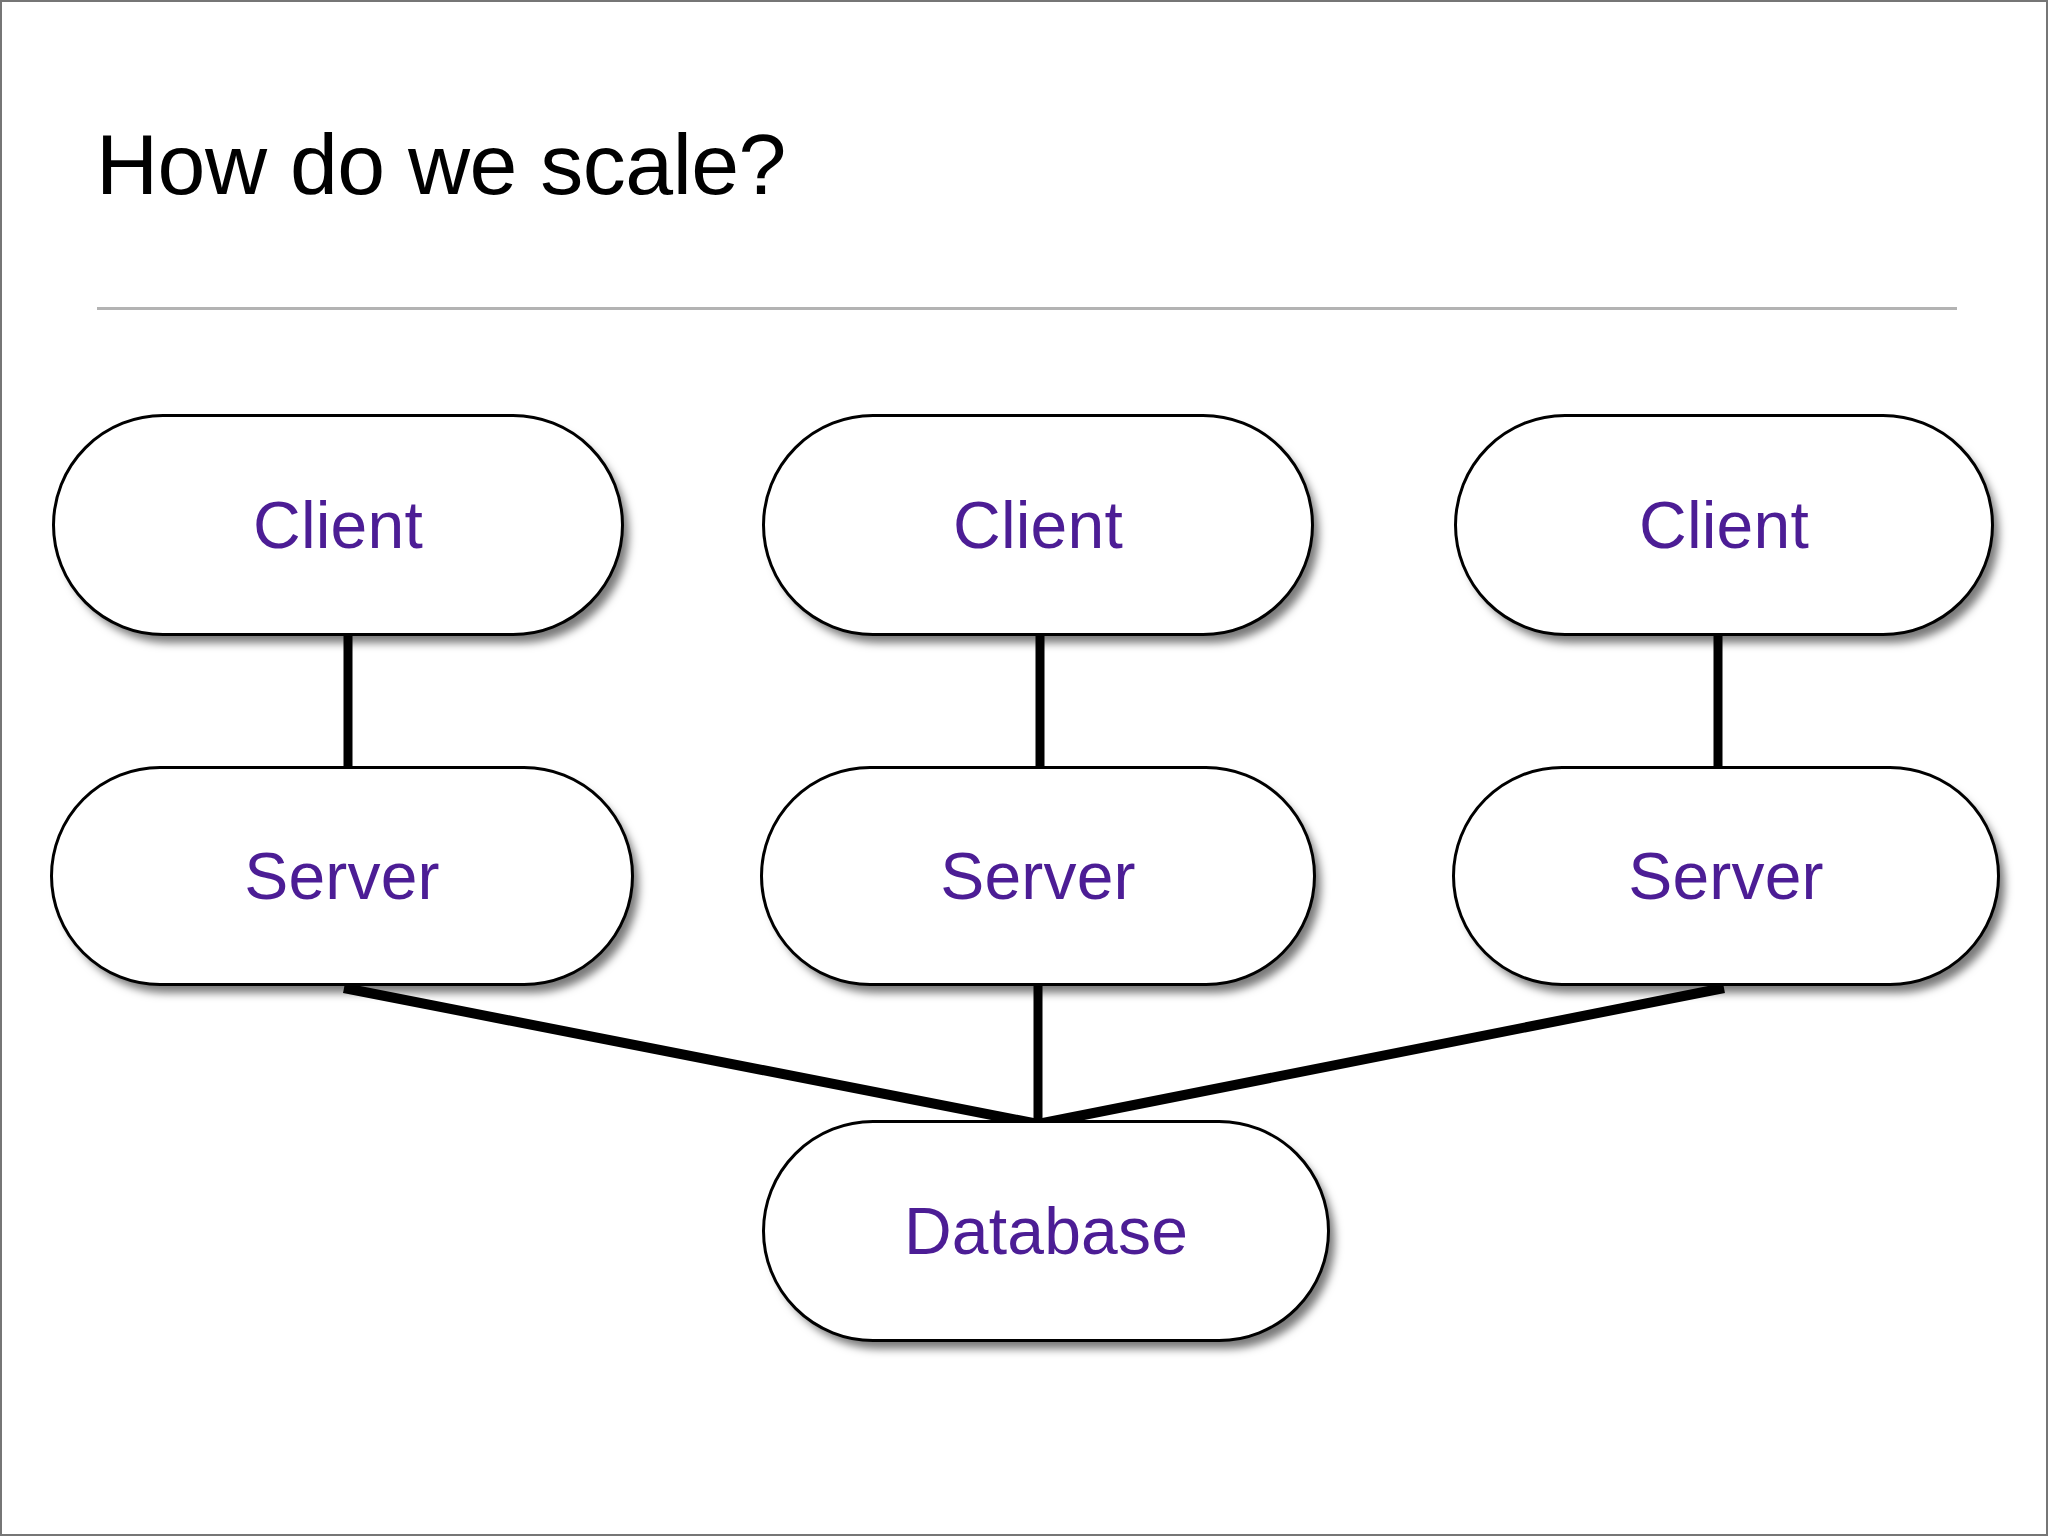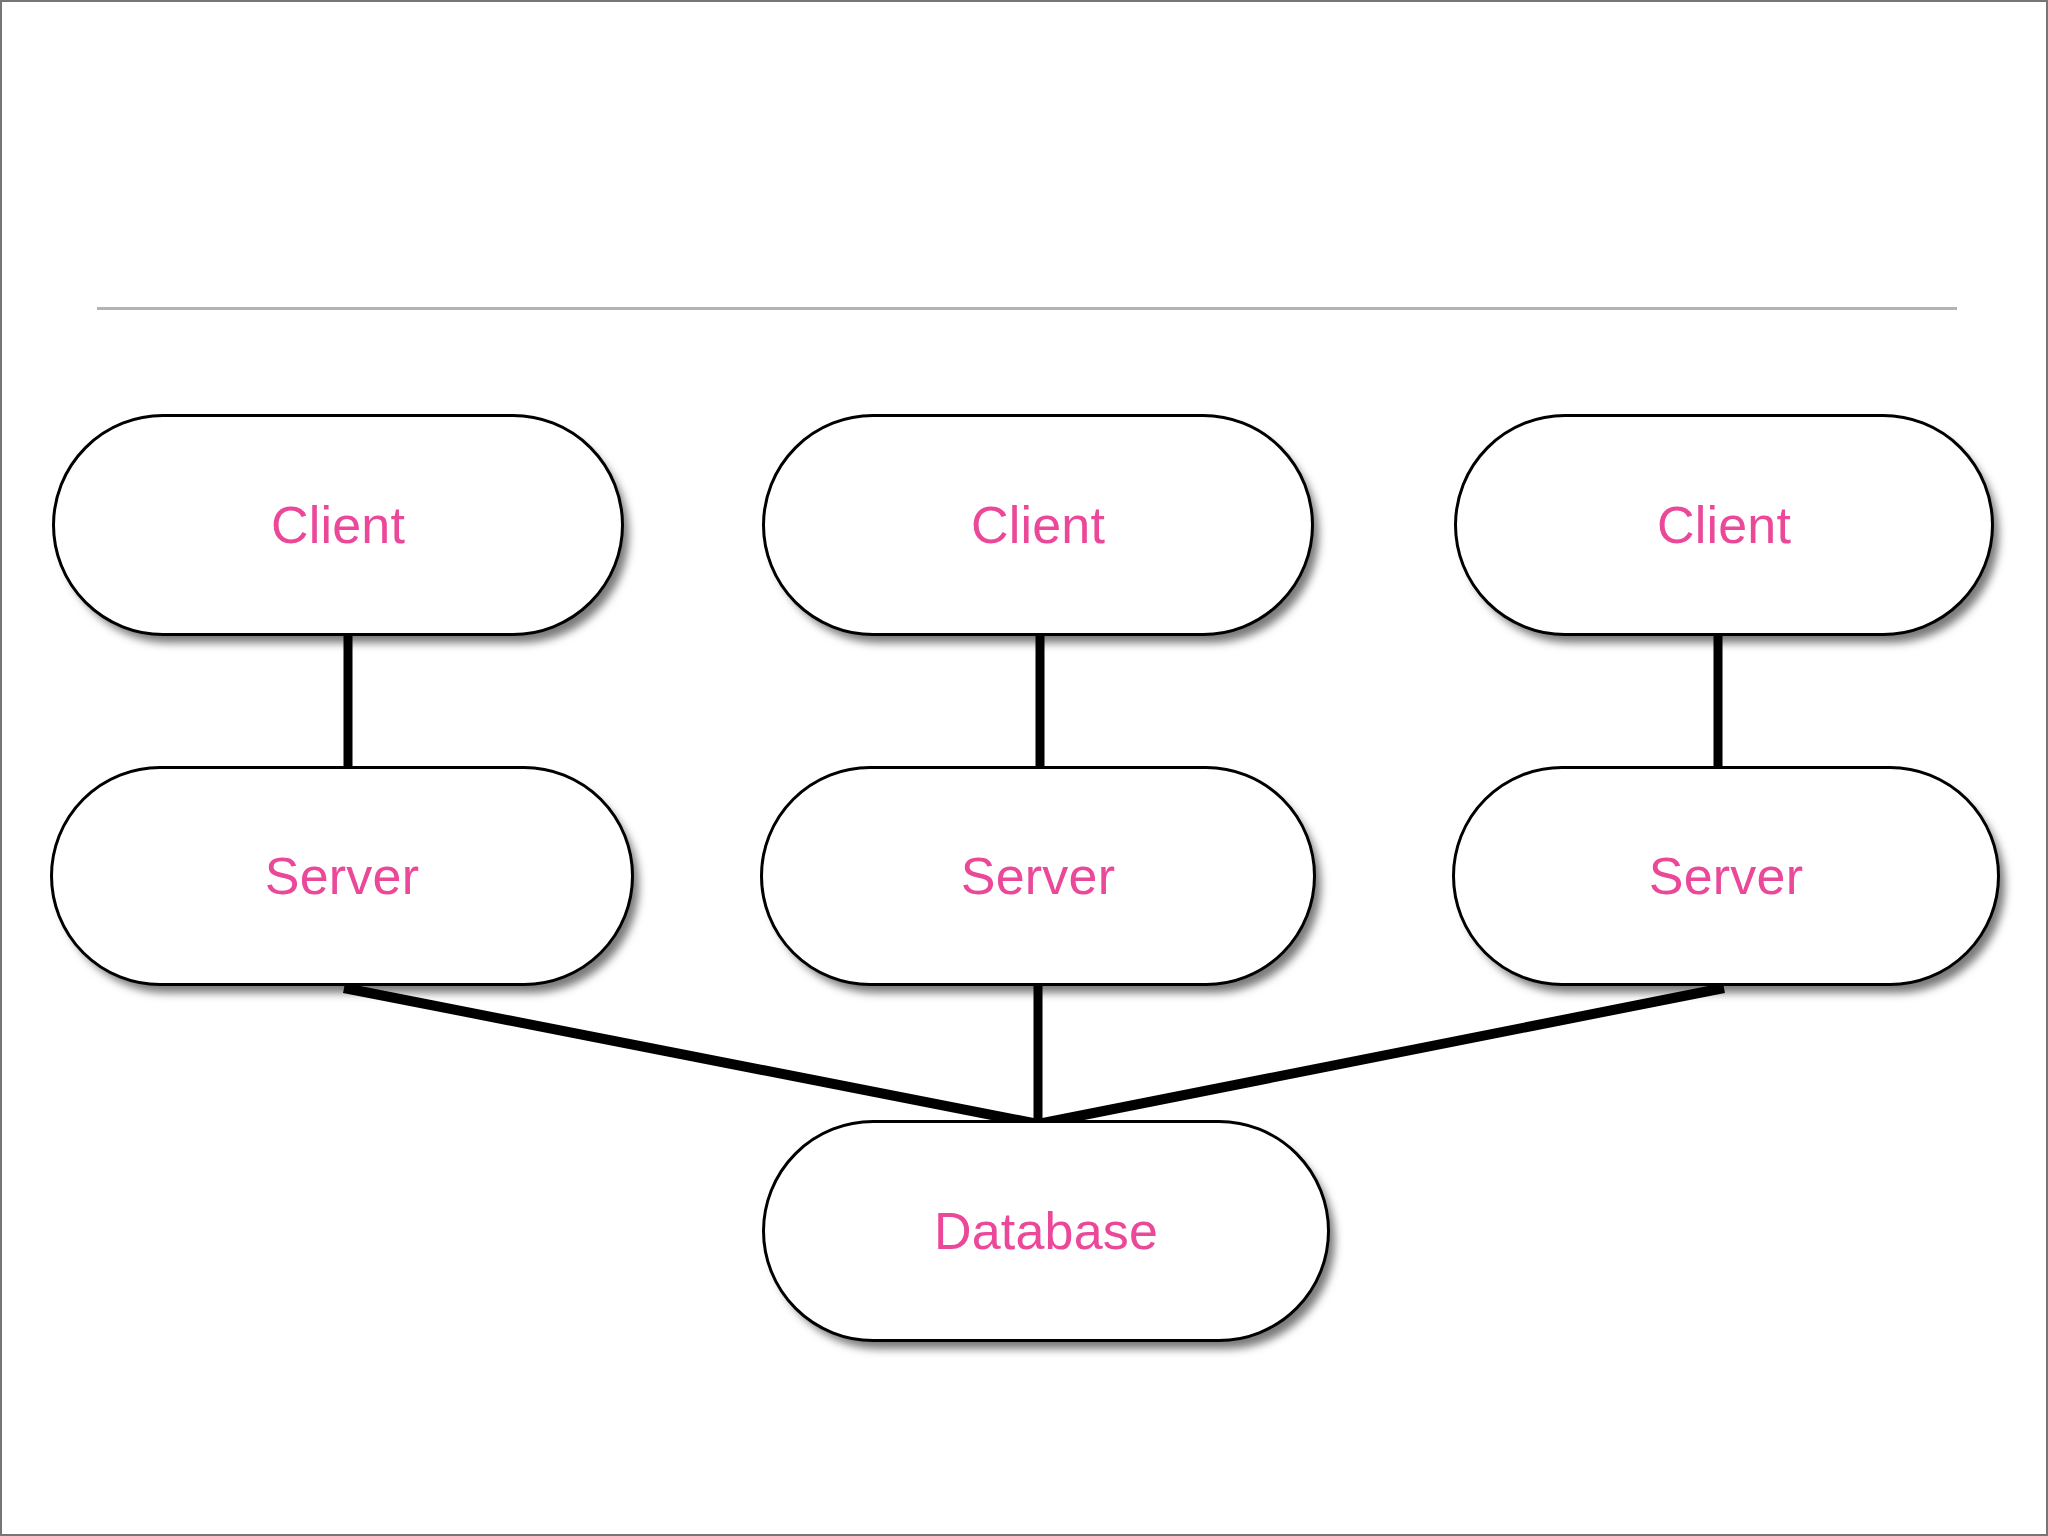--- a/index.html
+++ b/index.html
@@ -70,23 +70,23 @@
     border: 3px solid #000000;
     border-radius: 112px;
     display: flex;
     align-items: center;
     justify-content: center;
     box-shadow: 7px 9px 9px -2px rgba(0,0,0,0.52);
     z-index: 3;
   }
 
   .node-label {
-    font-size: 52px;
+    font-size: 66px;
     line-height: 1;
-    color: #ec4899;
+    color: #4c1d95;
     font-weight: 400;
     letter-spacing: 0.2px;
     white-space: nowrap;
   }
 
   
   .node.client { top: 412px; height: 222px; }
   #node-client-1 { left: 50px;   width: 572px; }
   #node-client-2 { left: 760px;  width: 552px; }
   #node-client-3 { left: 1452px; width: 540px; }
@@ -98,20 +98,21 @@
   #node-server-3 { left: 1450px; width: 548px; }
 
   
   #node-database { left: 760px; top: 1118px; width: 568px; height: 222px; }
 </style>
 </head>
 <body>
 
 <div id="slide">
 
+  <div id="slide-title">How do we scale?</div>
 
   <div id="title-rule"></div>
 
   <div id="diagram">
 
     <svg id="edge-layer" viewBox="0 0 2048 1536">
 
       <line x1="346" y1="628" x2="346" y2="772" stroke="#000000" stroke-width="9"></line>
       <line x1="1038" y1="628" x2="1038" y2="772" stroke="#000000" stroke-width="9"></line>
       <line x1="1716" y1="628" x2="1716" y2="772" stroke="#000000" stroke-width="9"></line>

